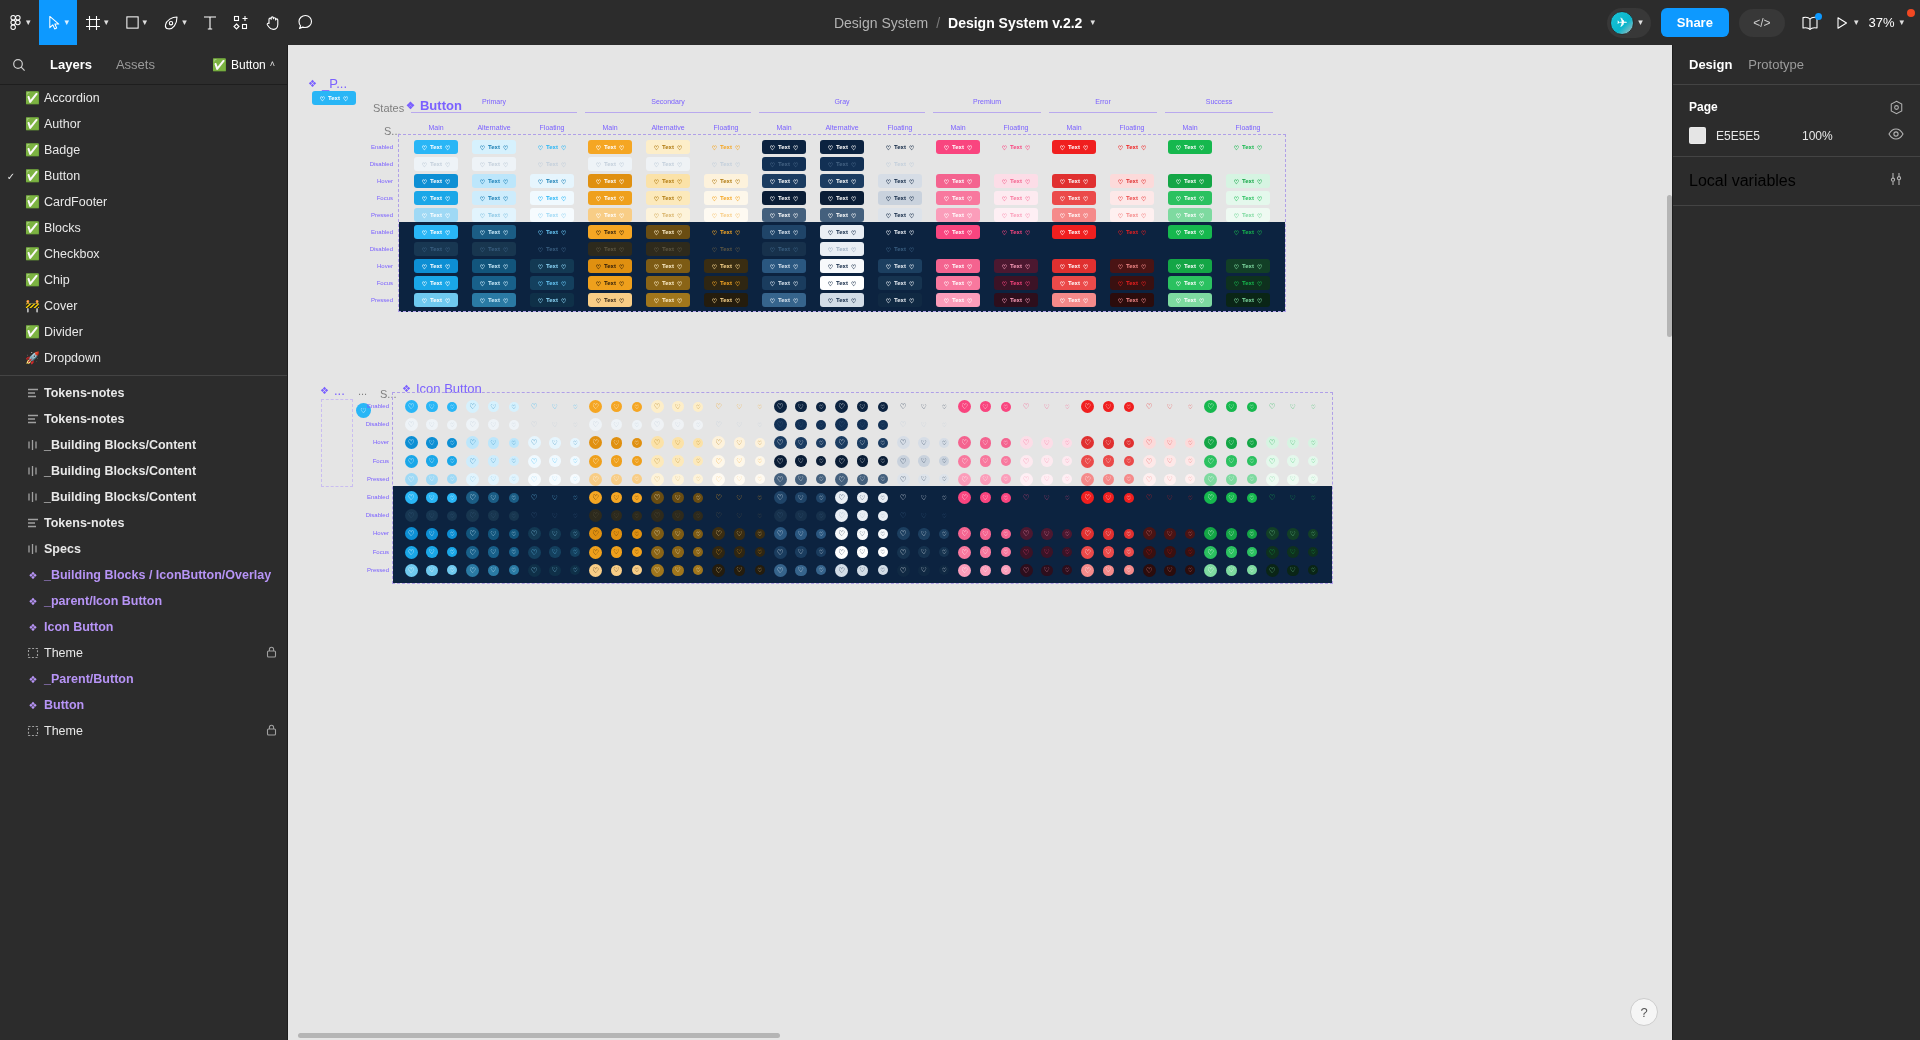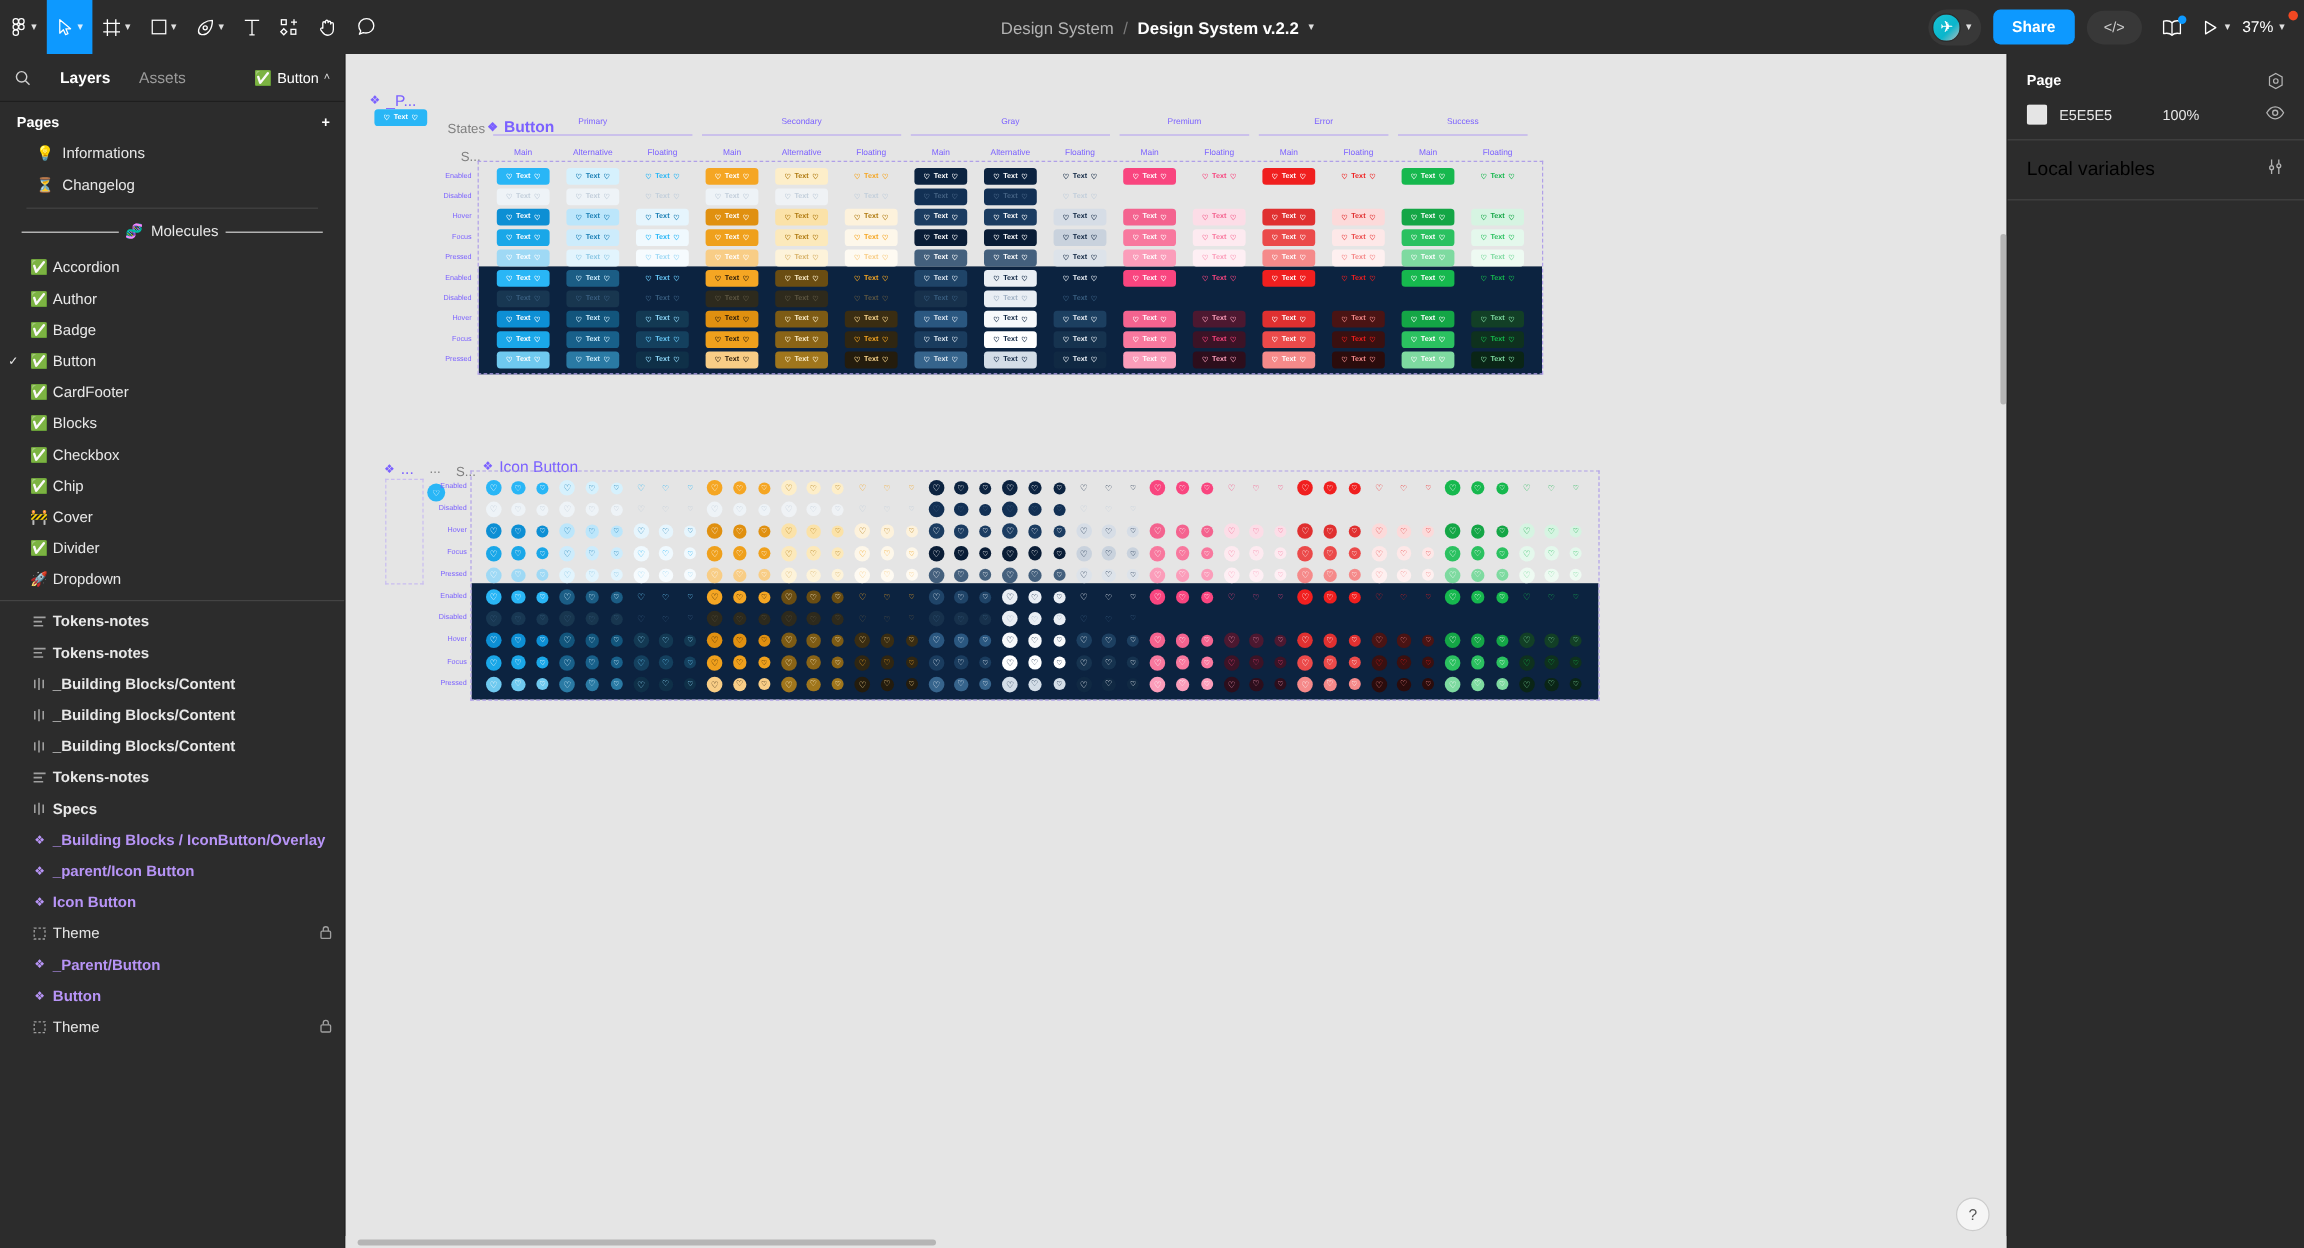--- a/index.html
+++ b/index.html
@@ -361,41 +361,20 @@
     </span>
     <span class="ltab active">Layers</span>
     <span class="ltab">Assets</span>
     <span class="comp-chip">
       <span class="emoji">✅</span>
       <span>Button</span>
       <span class="caret">˄</span>
     </span>
   </div>
 
-  <div id="pages-section">
-    <div class="pages-head">
-      <span>Pages</span>
-      <span class="plus-btn">+</span>
-    </div>
-    <div class="page-row">
-      <span class="emoji">💡</span>
-      <span>Informations</span>
-    </div>
-    <div class="page-row">
-      <span class="emoji">⏳</span>
-      <span>Changelog</span>
-    </div>
-    <div class="hr"></div>
-    <div class="divider-row">
-      <span class="dash"></span>
-      <span class="emoji">🧬</span>
-      <span>Molecules</span>
-      <span class="dash"></span>
-    </div>
-  </div>
 
   <div id="layers-list">
       <div class="layer-row">
         <span class="layer-check"></span>
         <span class="layer-ico emoji">✅</span>
         <span class="layer-name">Accordion</span>
       </div>
       <div class="layer-row">
         <span class="layer-check"></span>
         <span class="layer-ico emoji">✅</span>
@@ -568,20 +547,24 @@
         <span class="layer-name">Theme</span>
         <span class="lock"><svg width="11" height="12" viewBox="0 0 11 12" fill="none" stroke="#a0a0a0" stroke-width="1.1">
             <rect x="1.5" y="5" width="8" height="6" rx="1"></rect>
             <path d="M3.4 5V3.4a2.1 2.1 0 0 1 4.2 0V5"></path>
           </svg></span>
       </div>
     </div>
 </div>
 
 <div id="right-panel">
+  <div id="right-tabs">
+    <span class="rtab active">Design</span>
+    <span class="rtab">Prototype</span>
+  </div>
 
   <div class="rsection">
     <div class="rsec-head">
       <span class="t">Page</span>
       <span class="a">
         <svg width="15" height="15" viewBox="0 0 16 16" fill="none" stroke="#b3b3b3" stroke-width="1.1">
           <path d="M8 1.3 L13.6 4.4 V11.6 L8 14.7 L2.4 11.6 V4.4 Z"></path>
           <circle cx="8" cy="8" r="2"></circle>
         </svg>
       </span>

